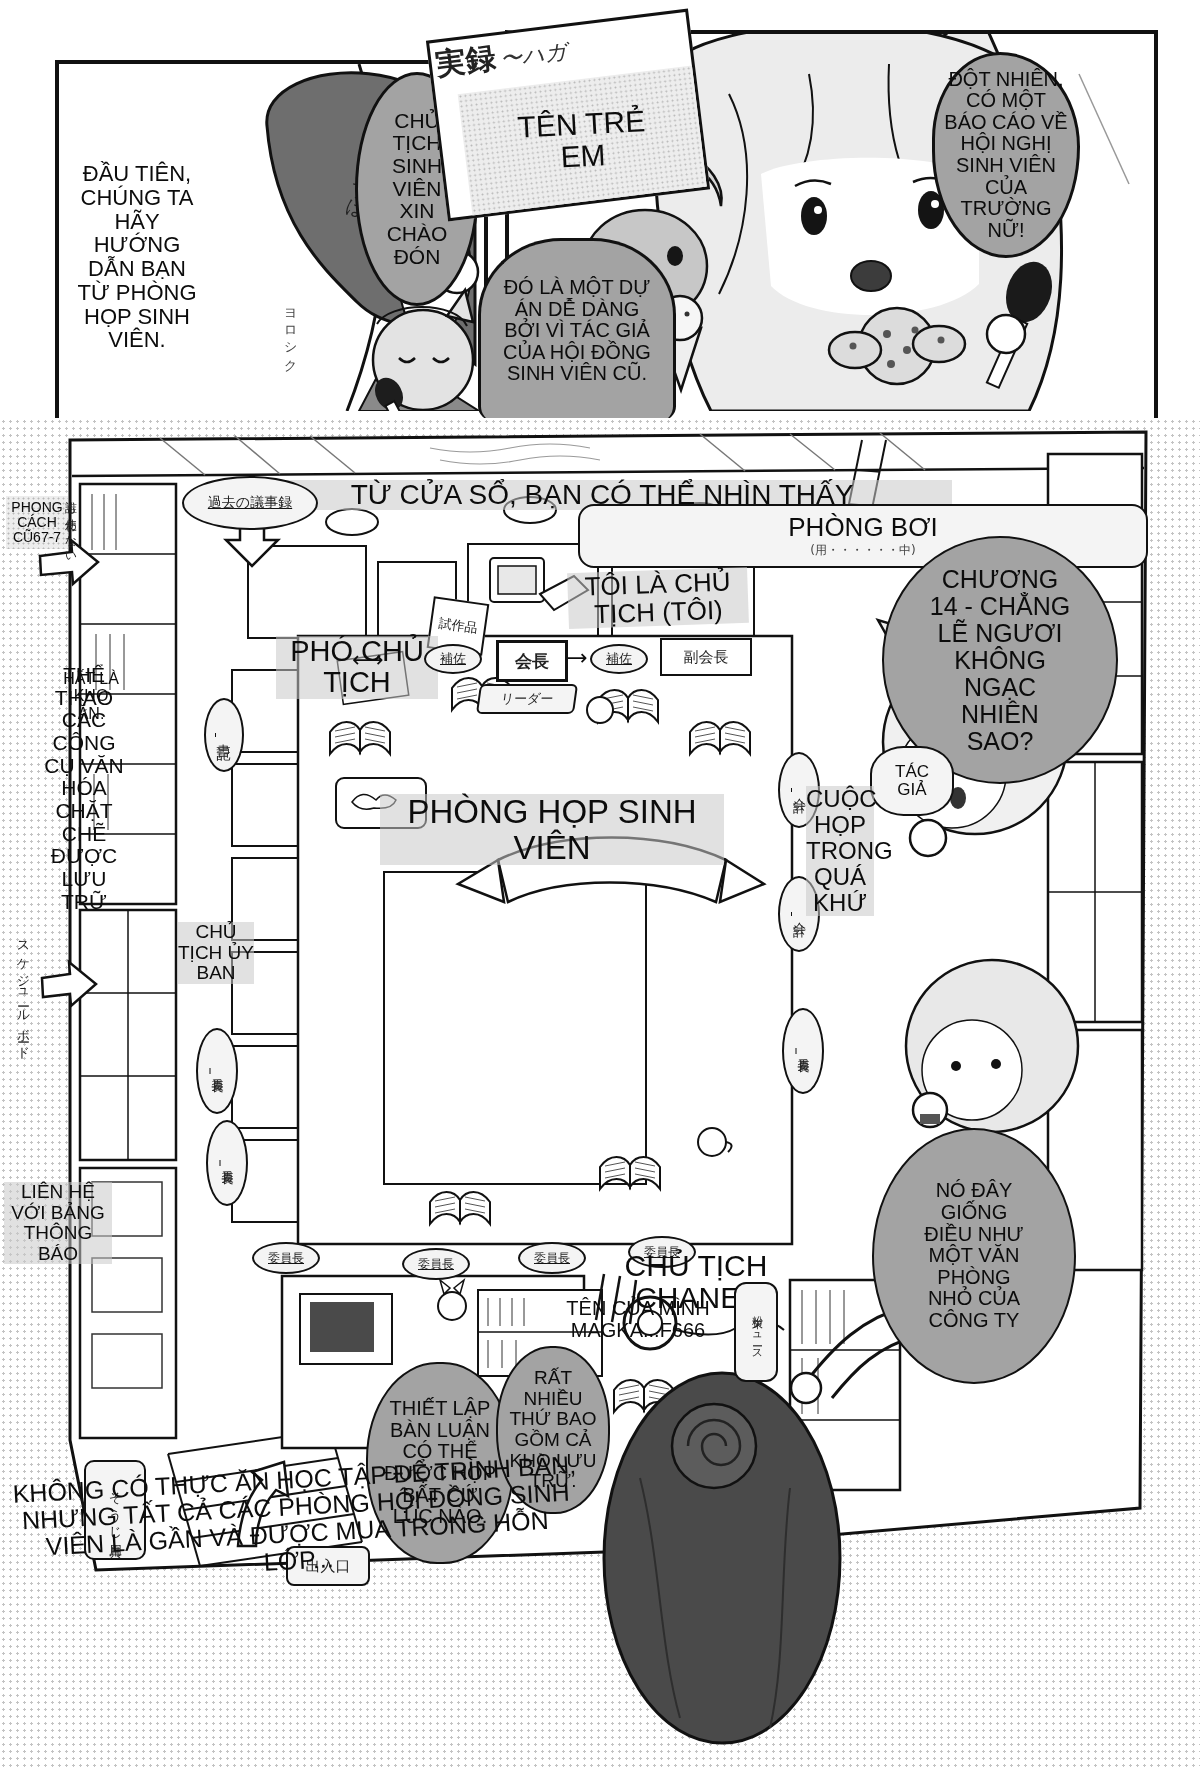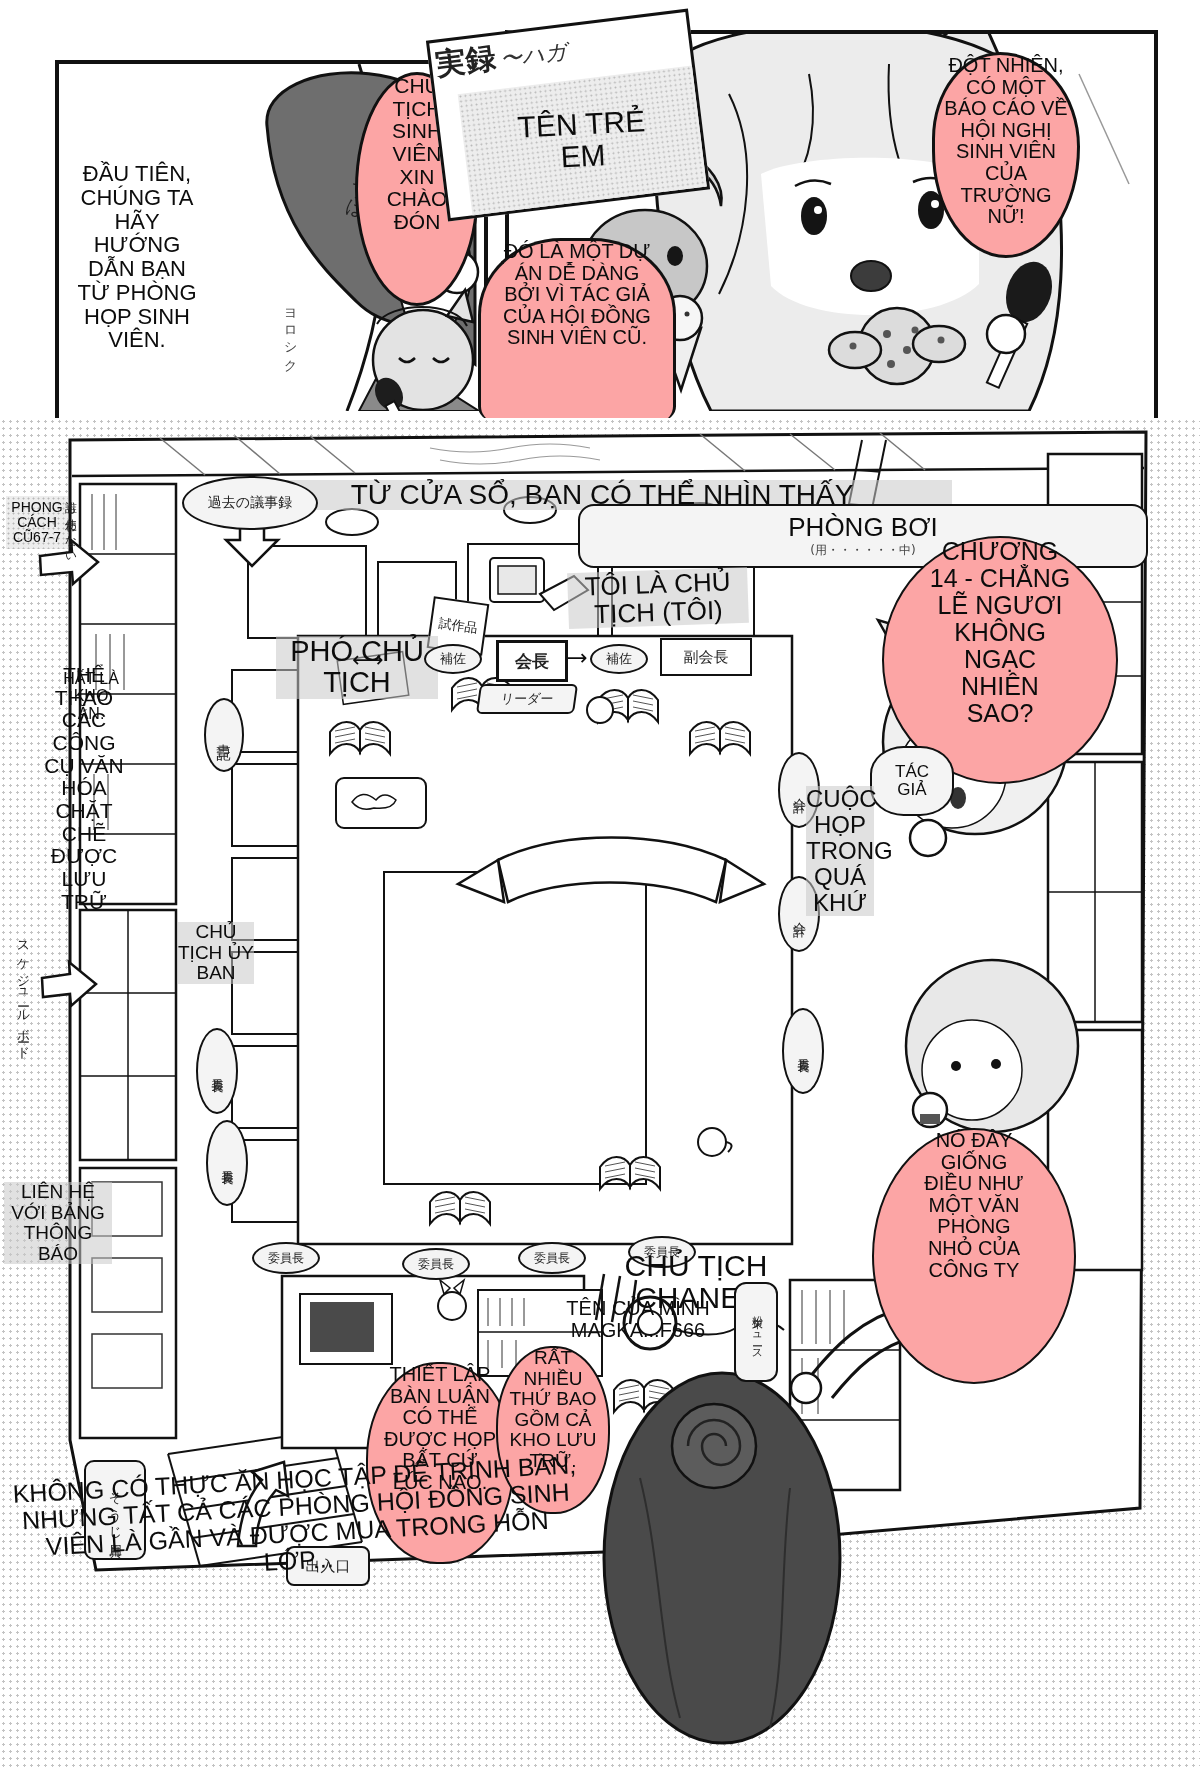--- a/index.html
+++ b/index.html
@@ -8,22 +8,22 @@
   .abs{position:absolute;}
   .panel{position:absolute;background:#fff;border:4px solid #111;}
   .vn{position:absolute;font-family:"Liberation Sans",sans-serif;color:#0c0c0c;
       text-align:center;line-height:1.08;font-weight:400;white-space:pre-line;}
   .hl{background:rgba(200,200,200,0.55);}
   .jp{font-family:"DejaVu Sans",sans-serif;color:#222;}
   .vjp{writing-mode:vertical-rl;text-orientation:upright;letter-spacing:2px;}
   .tone{background-color:#ededed;background-image:radial-gradient(#b9b9b9 0.9px,transparent 1.1px);background-size:5px 5px;}
   .tag{position:absolute;border:2px solid #111;display:flex;align-items:center;justify-content:center;
        background:#f4f4f4;}
-  .oval{border-radius:50%;}
-  .bubble{position:absolute;background:#fca5a5;border:3px solid #111;display:flex;
+  .oval{border-radius:50%;text-decoration:underline;}
+  .bubble{position:absolute;background:#a3a3a3;border:3px solid #111;display:flex;align-items:center;
           justify-content:center;text-align:center;}
   .mapbg{position:absolute;left:0;top:418px;width:1200px;height:1350px;background-color:#fff;
          background-image:radial-gradient(#c3c3c3 1.1px,transparent 1.4px);background-size:7px 7px;}
   .wm{position:absolute;font-weight:bold;font-size:58px;letter-spacing:1px;
       text-shadow:-2px -2px 0 #fff,2px -2px 0 #fff,-2px 2px 0 #fff,2px 2px 0 #fff,0 3px 6px rgba(0,0,0,.25);}
   .wm .w1{color:#f2994a;}
   .wm .w2{color:#ef8585;font-size:40px;vertical-align:8px;}
   .wm .w3{color:#8f8f8f;}
   svg{position:absolute;left:0;top:0;}
 </style>
@@ -406,20 +406,21 @@
     </div>
 
     <div class="vn hl" style="left:806px;top:368px;width:68px;font-size:24px;">CUỘC HỌP TRONG QUÁ KHỨ</div>
 
     <div class="vn hl" style="left:178px;top:504px;width:76px;font-size:19px;">CHỦ TỊCH ỦY BAN</div>
 
     <div class="jp vjp abs" style="left:14px;top:514px;height:140px;font-size:13px;">スケジュールボード</div>
 
     <div class="vn hl" style="left:4px;top:764px;width:108px;font-size:19px;">LIÊN HỆ VỚI BẢNG THÔNG BÁO</div>
 
+    <div class="vn hl" style="left:380px;top:376px;width:344px;font-size:33px;font-weight:400;">PHÒNG HỌP SINH VIÊN</div>
 
 
     <div class="tag tone oval" style="left:252px;top:824px;width:64px;height:28px;">
       <span class="jp" style="font-size:12px;">委員長</span>
     </div>
     <div class="tag tone oval" style="left:402px;top:830px;width:64px;height:28px;">
       <span class="jp" style="font-size:12px;">委員長</span>
     </div>
     <div class="tag tone oval" style="left:518px;top:824px;width:64px;height:28px;">
       <span class="jp" style="font-size:12px;">委員長</span>

